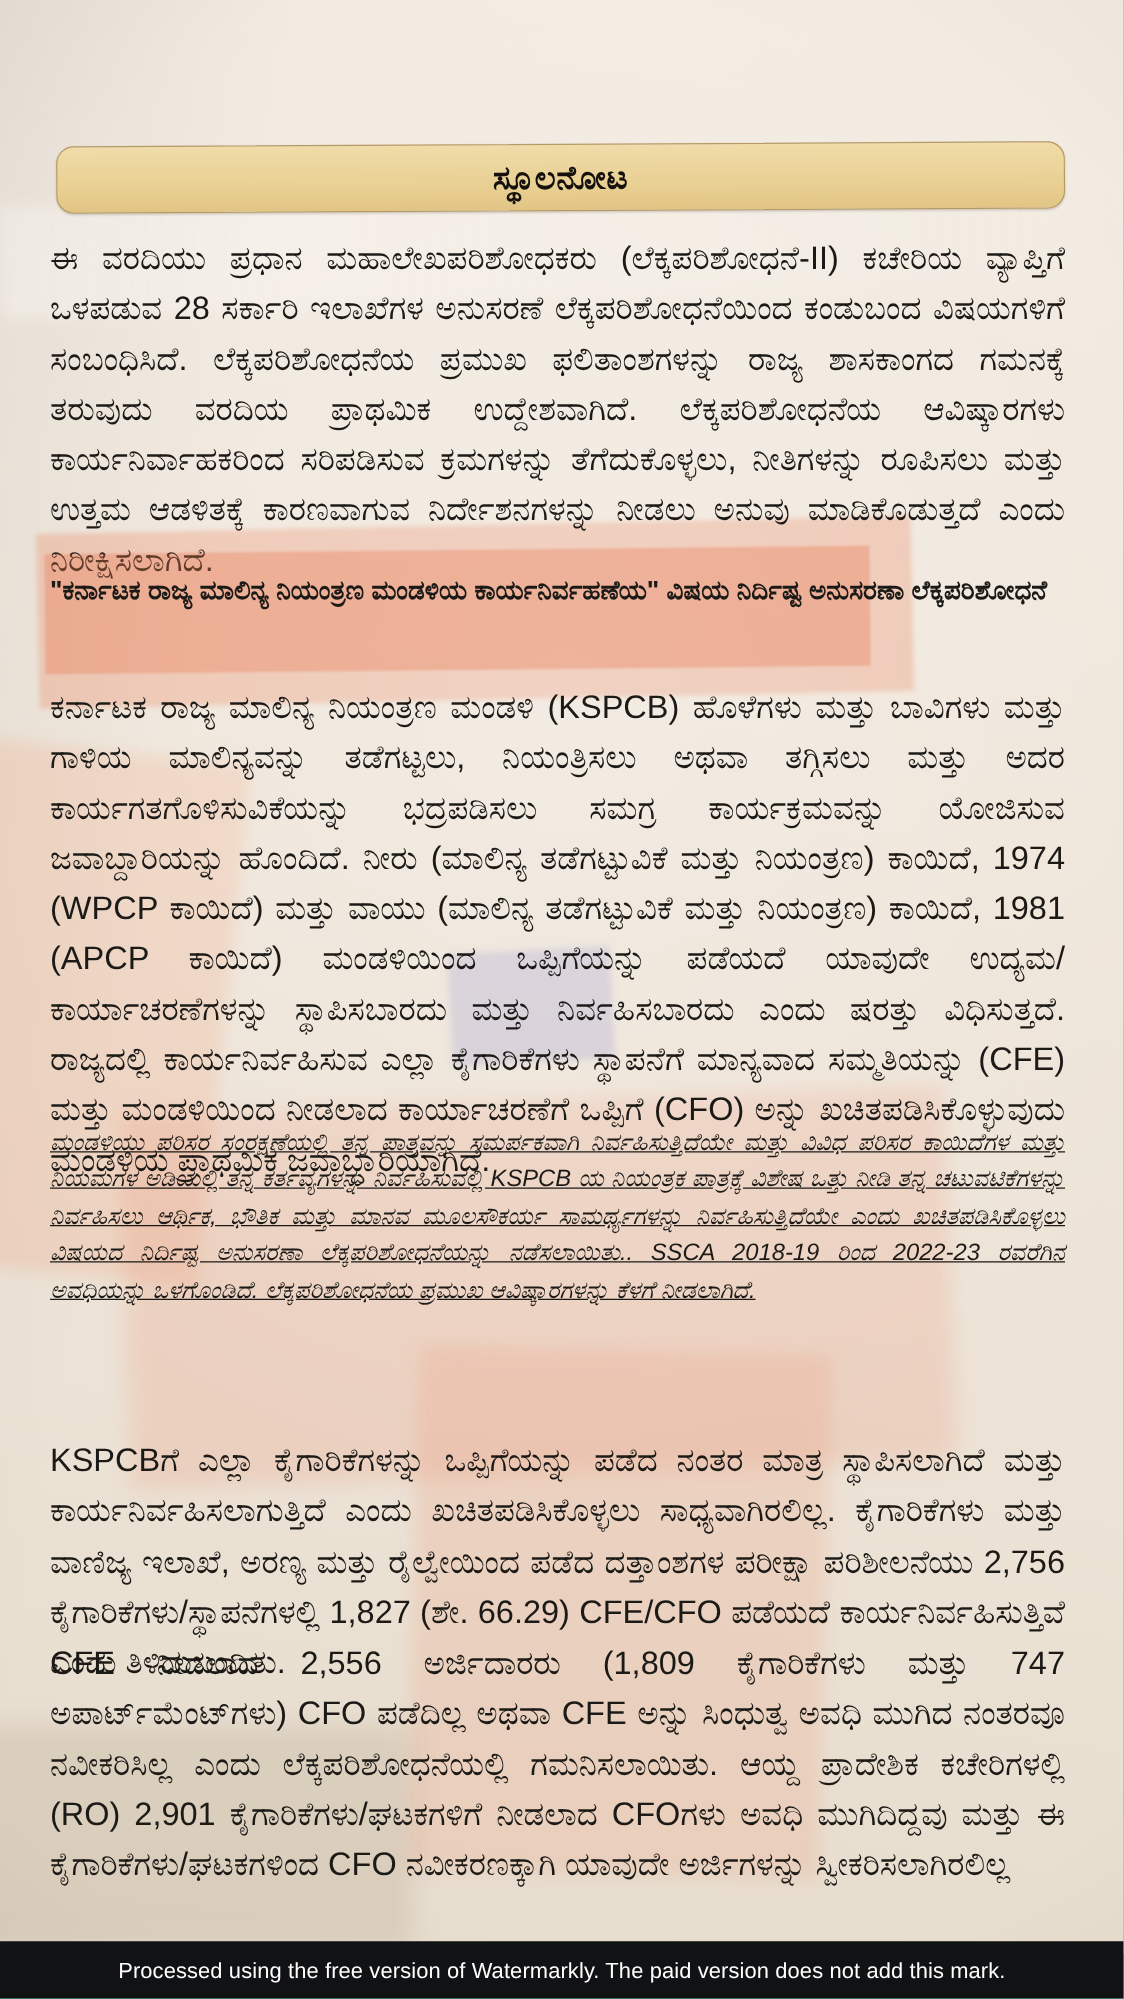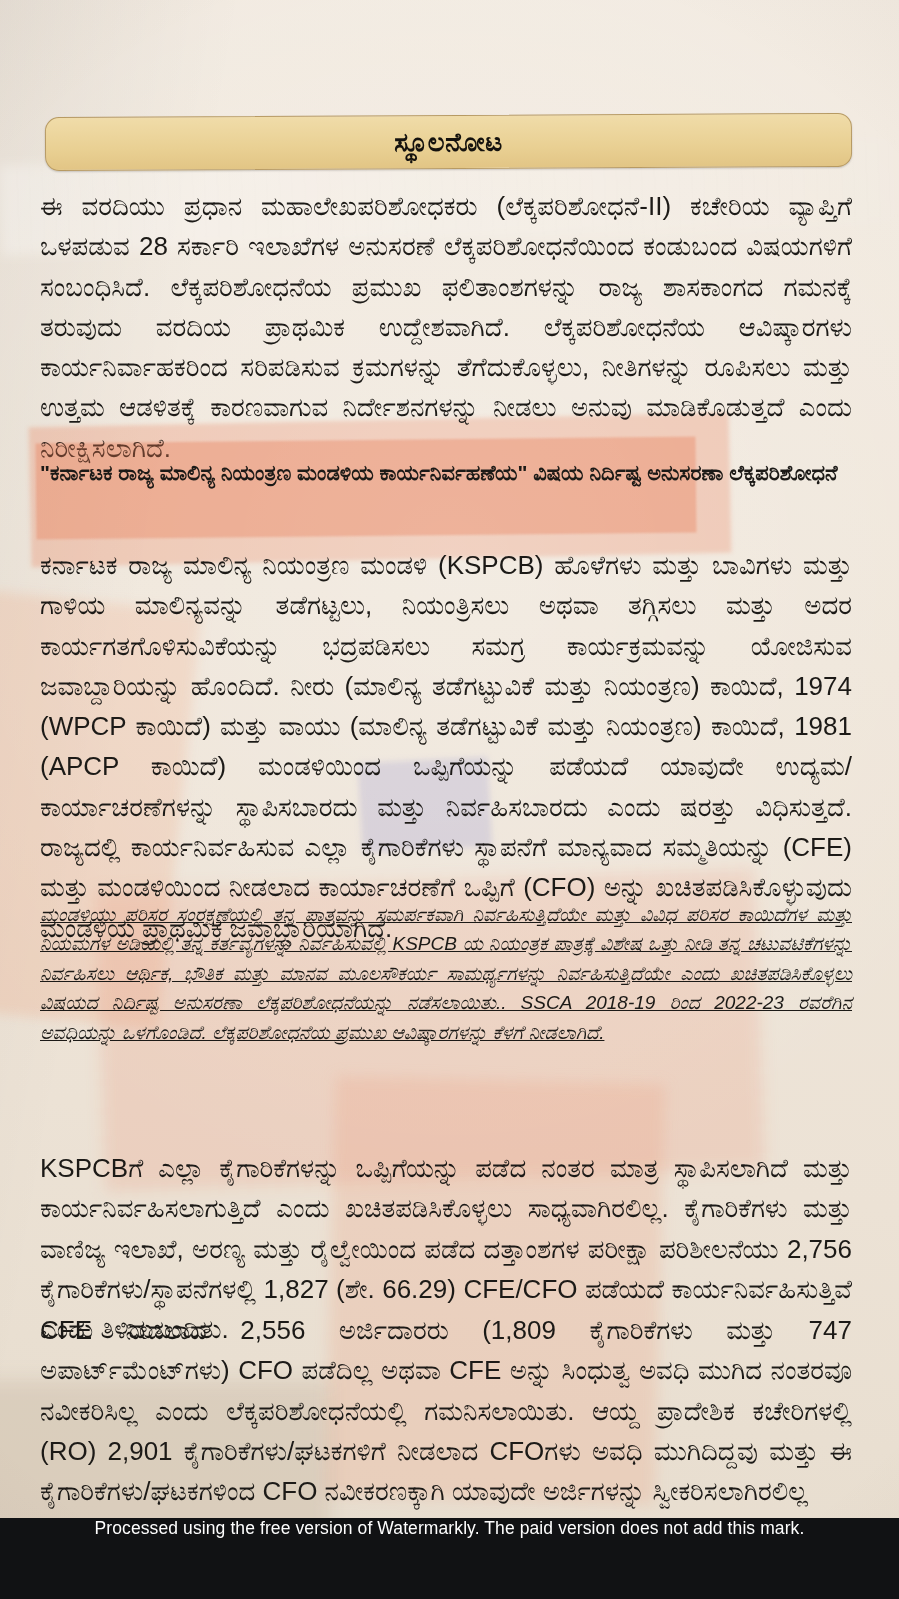--- a/index.html
+++ b/index.html
@@ -108,24 +108,25 @@
     transform: rotate(-0.6deg);
     filter: blur(1px);
   }
 
   
   #watermark {
     position: absolute;
     left: 0;
     bottom: 0;
     width: 899px;
-    height: 81px;
+    height: 46px;
     background: #111214;
     color: #ffffff;
     display: flex;
+    align-items: center;
     justify-content: center;
     font-size: 17.5px;
     letter-spacing: 0.1px;
   }
 </style>
 </head>
 <body>
 
 <div id="page">
 

